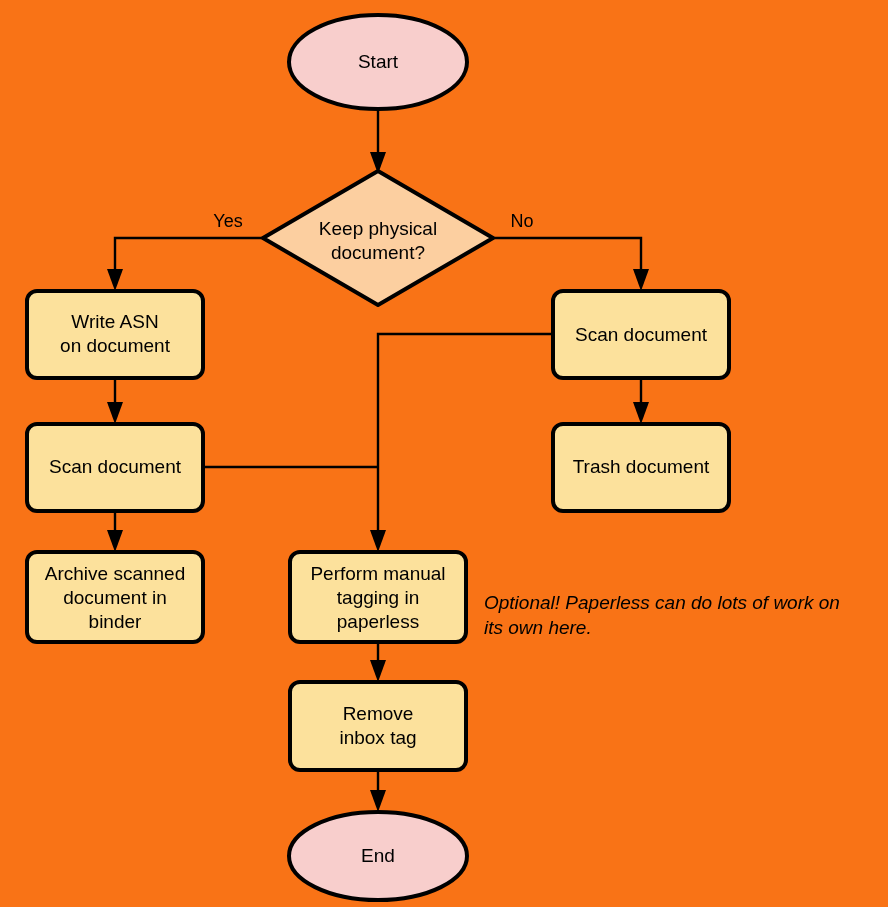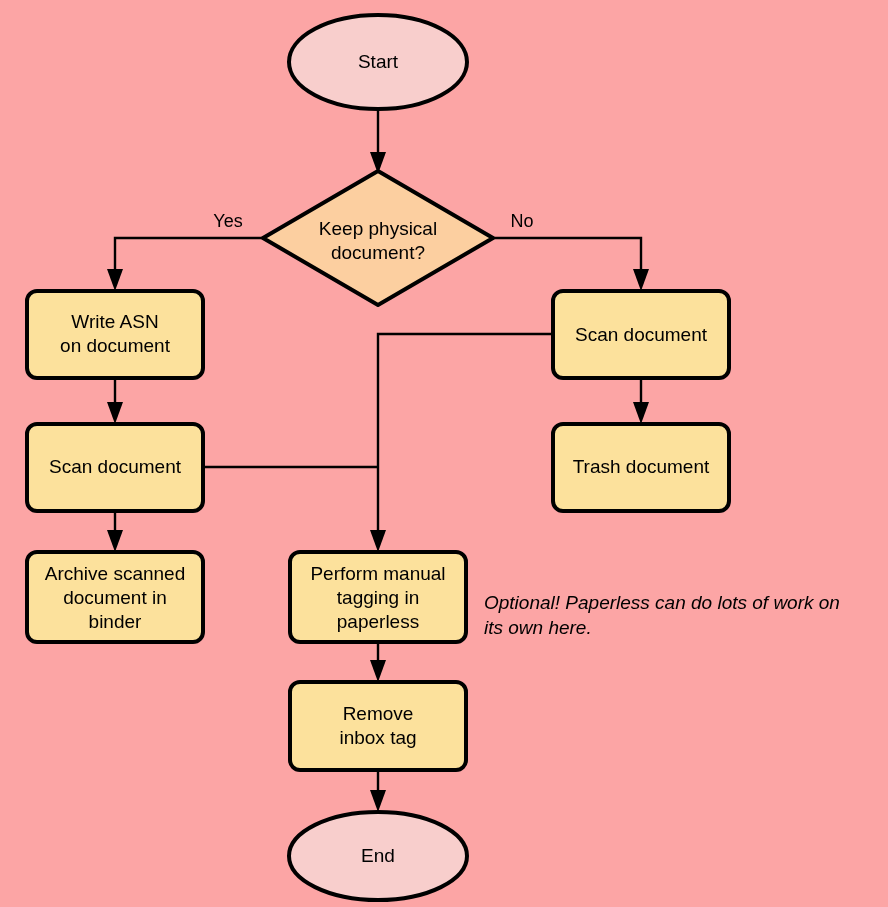--- a/index.html
+++ b/index.html
@@ -9,21 +9,21 @@
     background: #ffffff;
   }
   body {
     font-family: "Liberation Sans", sans-serif;
     -webkit-font-smoothing: antialiased;
   }
   #canvas {
     position: relative;
     width: 888px;
     height: 907px;
-    background: #fca5a5;
+    background: #f97316;
     overflow: hidden;
   }
   svg#flow {
     position: absolute;
     left: 0;
     top: 0;
     width: 888px;
     height: 907px;
     display: block;
   }

